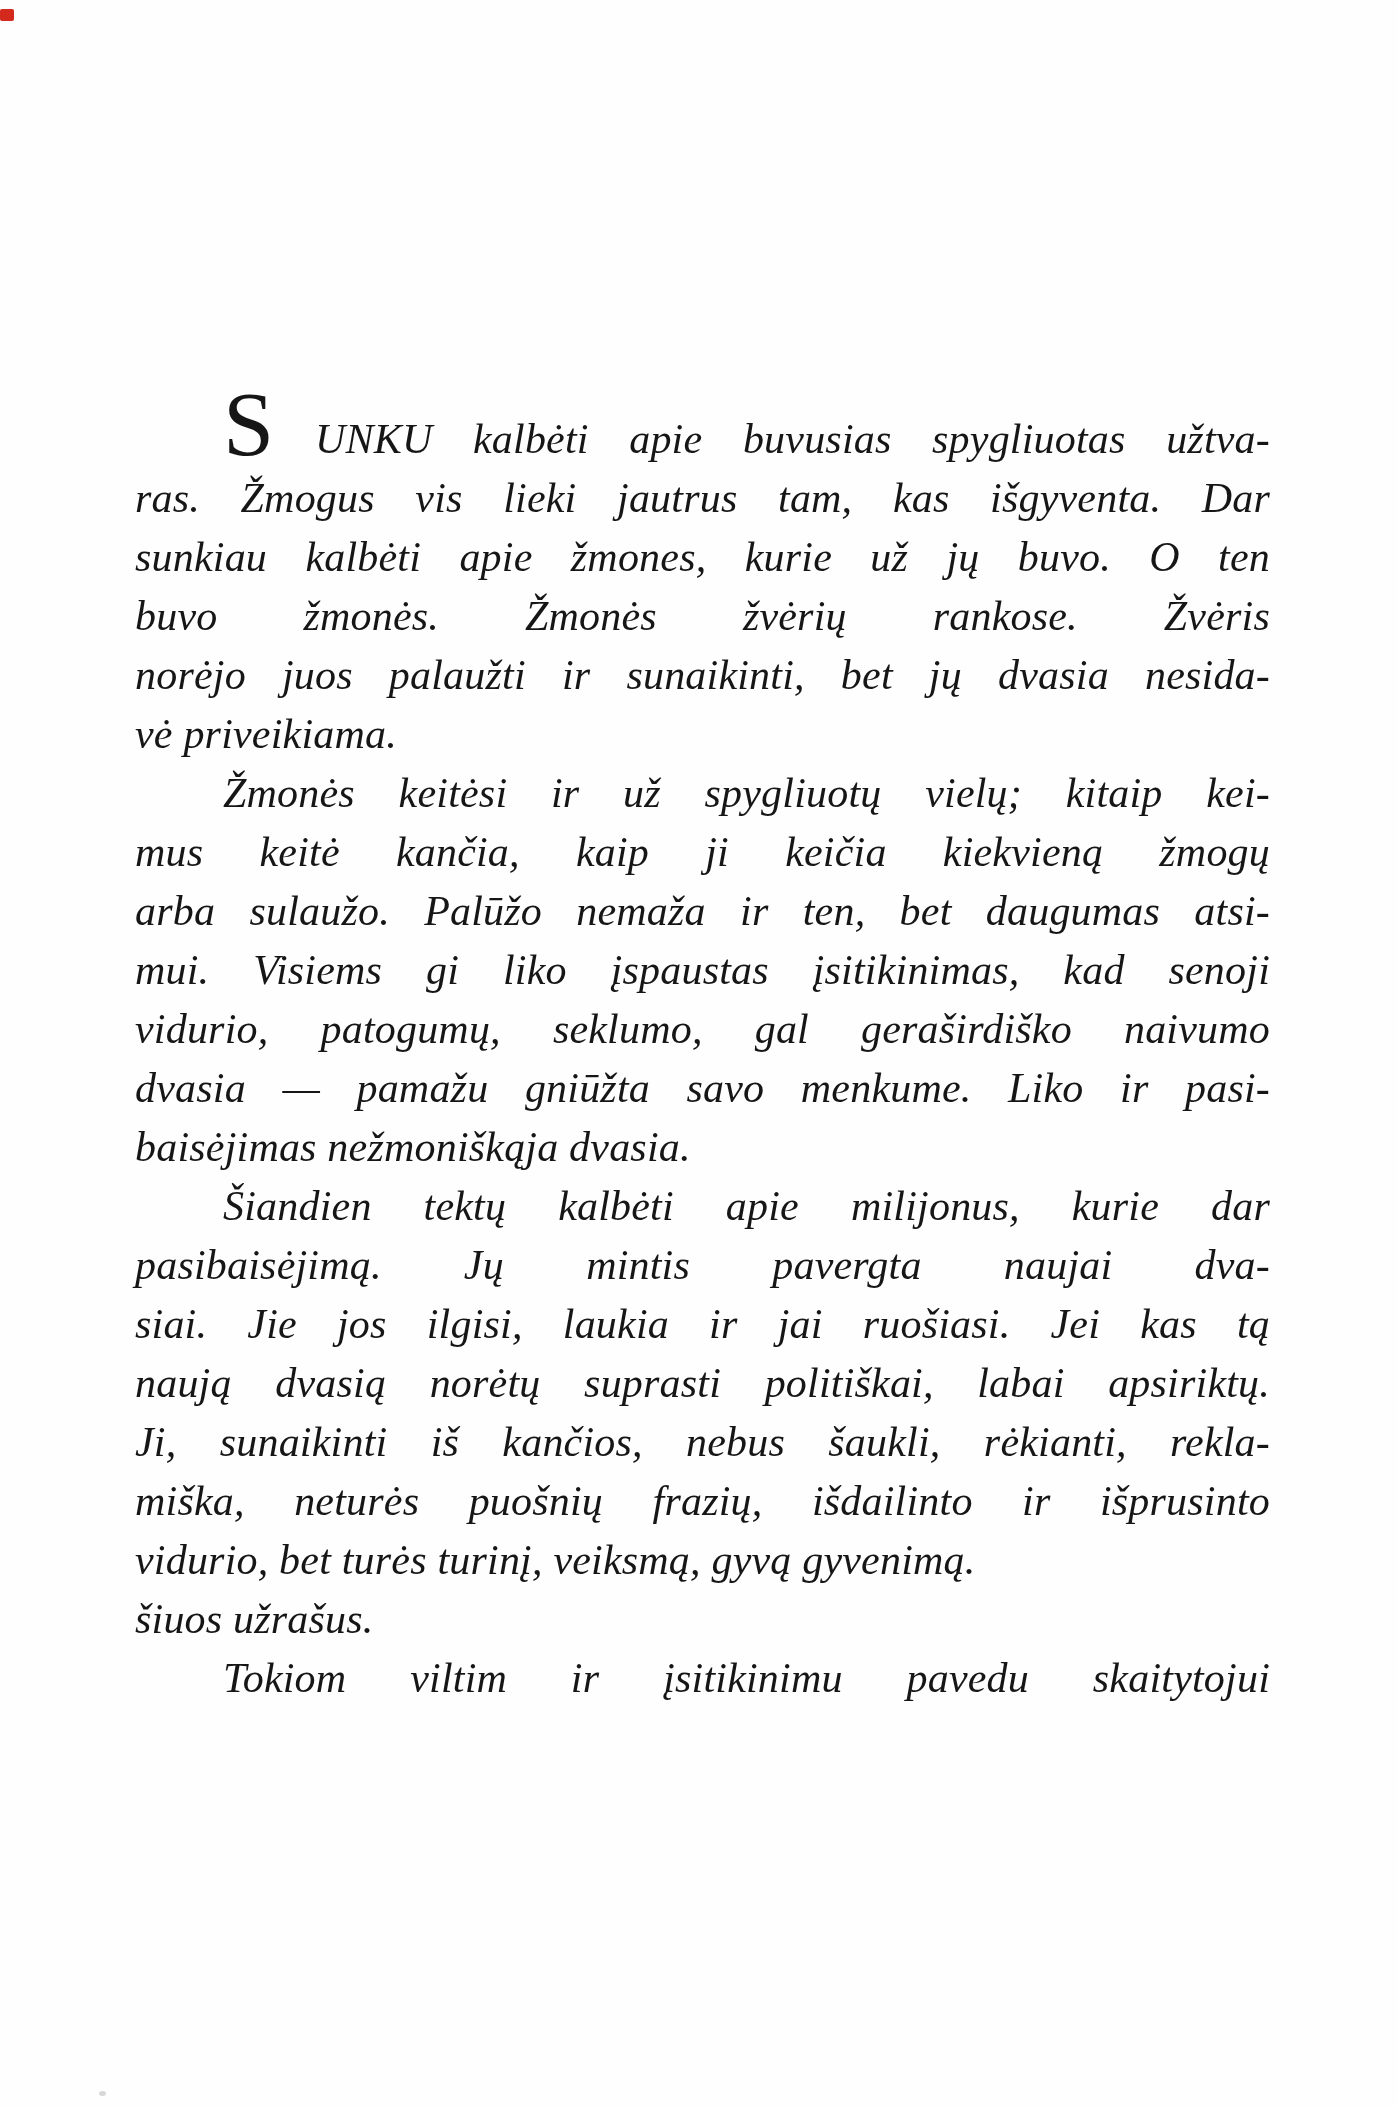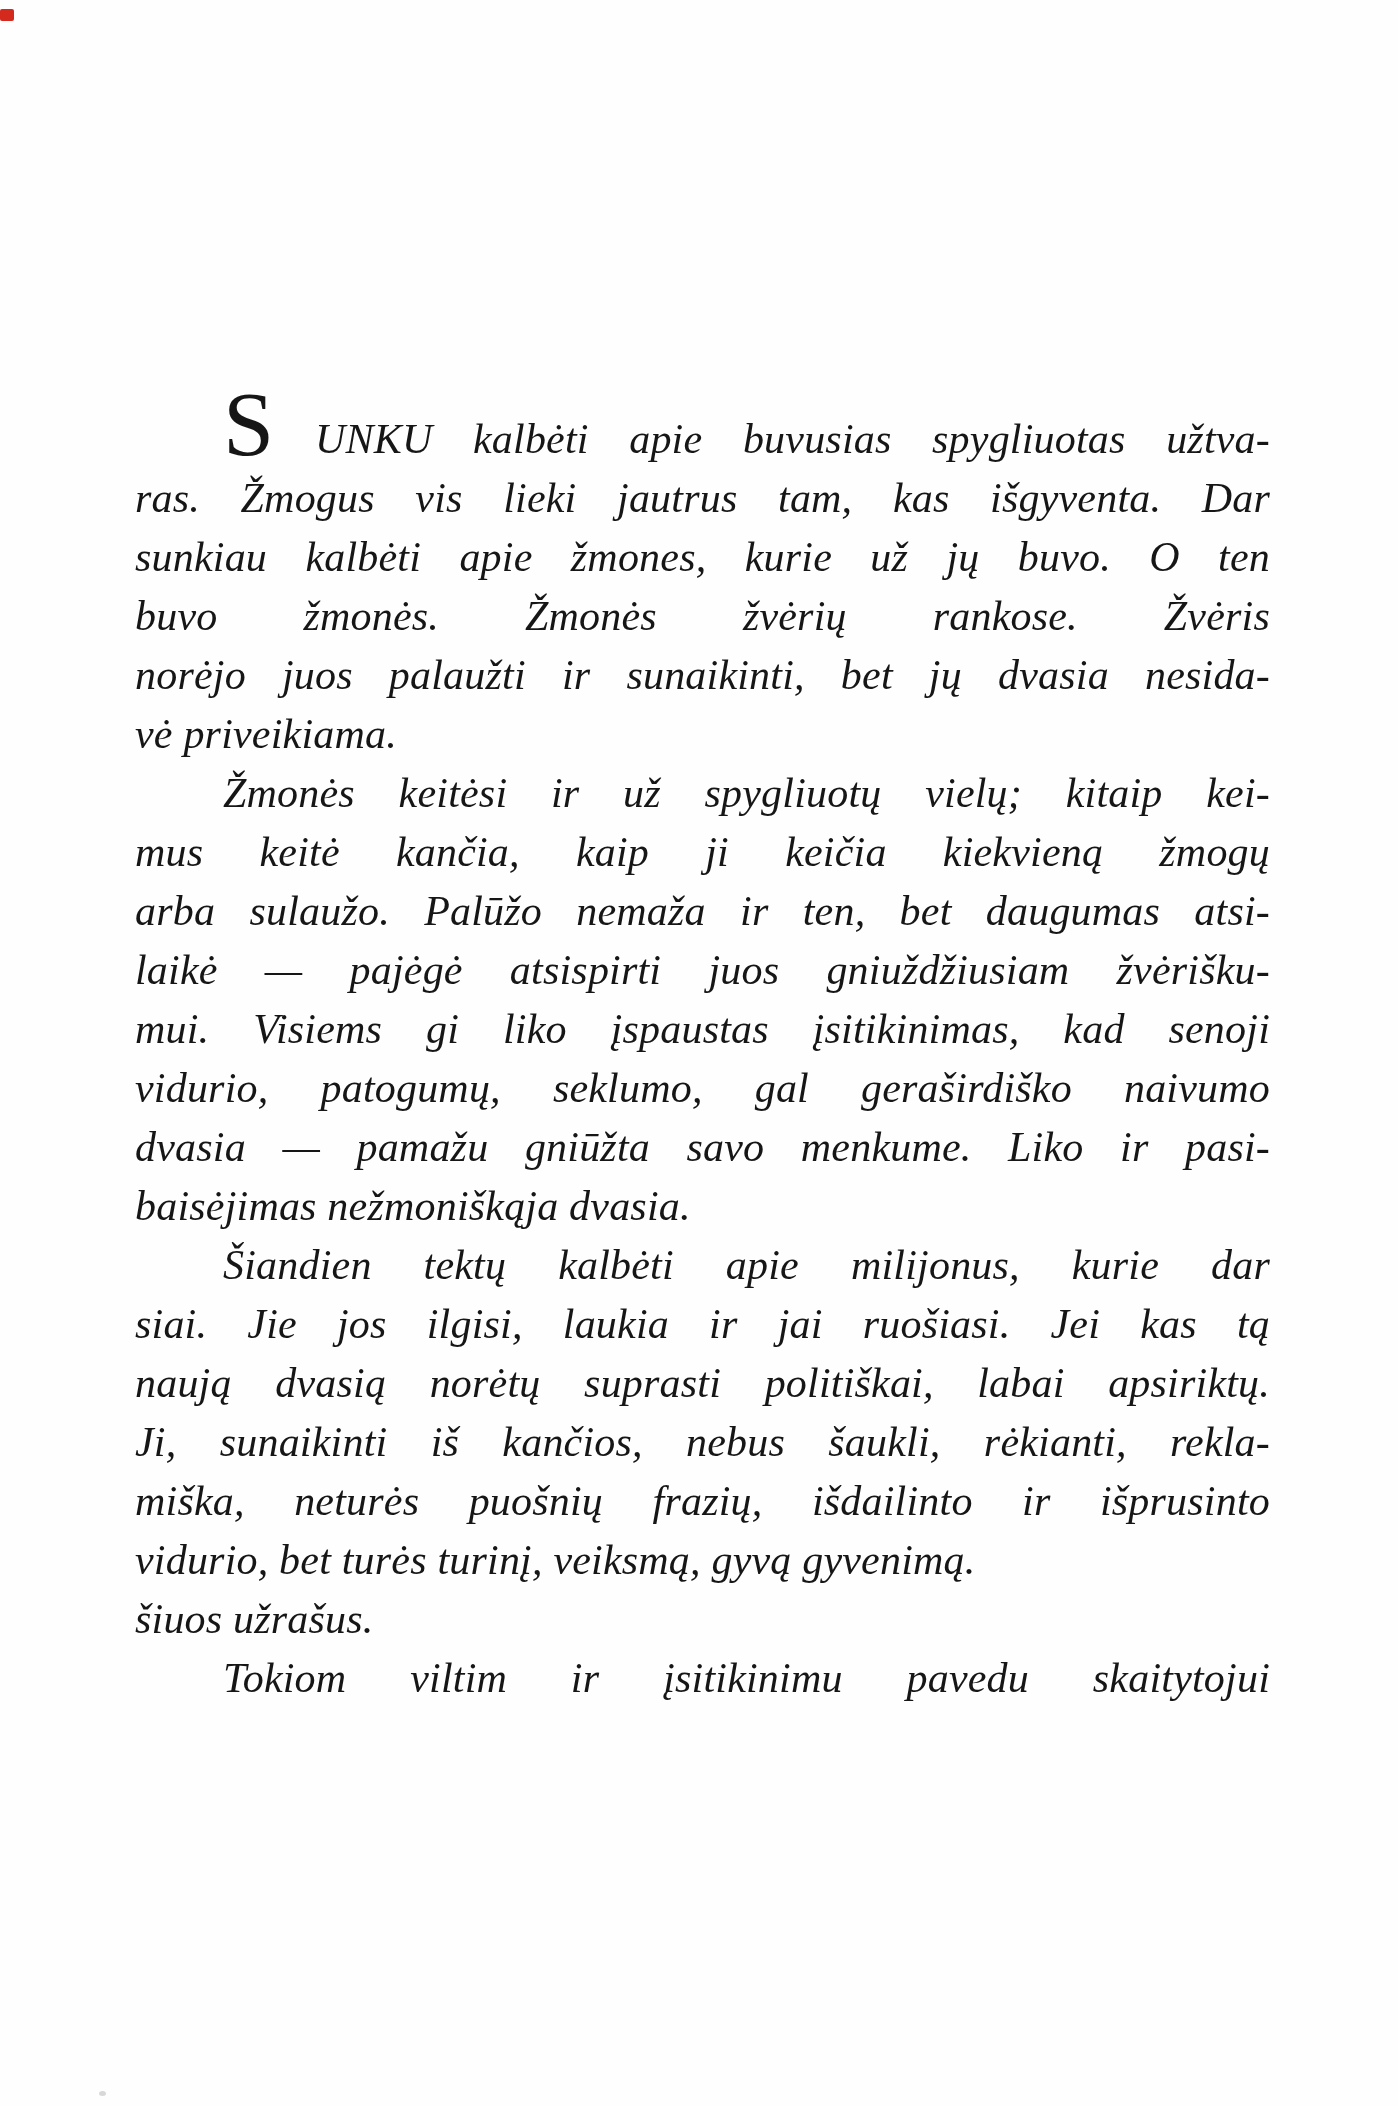--- a/index.html
+++ b/index.html
@@ -83,28 +83,28 @@
         <div class="line"><span class="seg">ras. Žmogus vis lieki jautrus tam, kas išgyventa. Dar</span></div>
         <div class="line"><span class="seg">sunkiau kalbėti apie žmones, kurie už jų buvo. O ten</span></div>
         <div class="line"><span class="seg">buvo žmonės. Žmonės žvėrių rankose. Žvėris</span></div>
         <div class="line"><span class="seg">norėjo juos palaužti ir sunaikinti, bet jų dvasia nesida-</span></div>
         <div class="line justify-off"><span class="seg">vė priveikiama.</span></div>
       </div>
       <div class="para">
         <div class="line indent"><span class="seg">Žmonės keitėsi ir už spygliuotų vielų; kitaip kei-</span></div>
         <div class="line"><span class="seg">mus keitė kančia, kaip ji keičia kiekvieną žmogų</span></div>
         <div class="line"><span class="seg">arba sulaužo. Palūžo nemaža ir ten, bet daugumas atsi-</span></div>
-        <div class="line"><span class="seg">laikė — pajėgė atsispirti juos gniuždžiusiam žvėrišku-</span></div>
         <div class="line"><span class="seg">mui. Visiems gi liko įspaustas įsitikinimas, kad senoji</span></div>
         <div class="line"><span class="seg">vidurio, patogumų, seklumo, gal geraširdiško naivumo</span></div>
         <div class="line"><span class="seg">dvasia — pamažu gniūžta savo menkume. Liko ir pasi-</span></div>
         <div class="line justify-off"><span class="seg">baisėjimas nežmoniškąja dvasia.</span></div>
       </div>
       <div class="para">
         <div class="line indent"><span class="seg">Šiandien tektų kalbėti apie milijonus, kurie dar</span></div>
+        <div class="line"><span class="seg">pasibaisėjimą. Jų mintis pavergta naujai dva-</span></div>
         <div class="line"><span class="seg">siai. Jie jos ilgisi, laukia ir jai ruošiasi. Jei kas tą</span></div>
         <div class="line"><span class="seg">naują dvasią norėtų suprasti politiškai, labai apsiriktų.</span></div>
         <div class="line"><span class="seg">Ji, sunaikinti iš kančios, nebus šaukli, rėkianti, rekla-</span></div>
         <div class="line"><span class="seg">miška, neturės puošnių frazių, išdailinto ir išprusinto</span></div>
         <div class="line justify-off"><span class="seg">vidurio, bet turės turinį, veiksmą, gyvą gyvenimą.</span></div>
       </div>
       <div class="para">
         <div class="line justify-off"><span class="seg">šiuos užrašus.</span></div>
         <div class="line indent"><span class="seg">Tokiom viltim ir įsitikinimu pavedu skaitytojui</span></div>
       </div>

